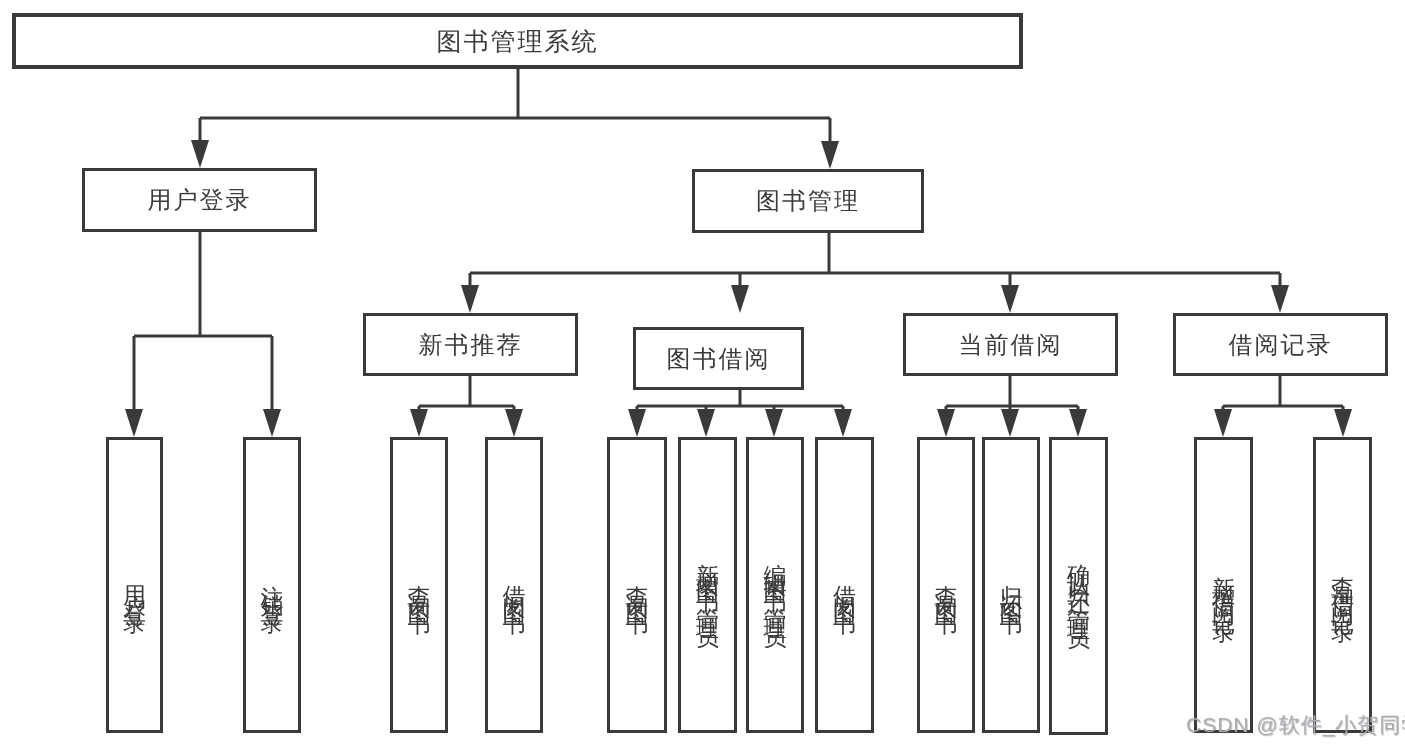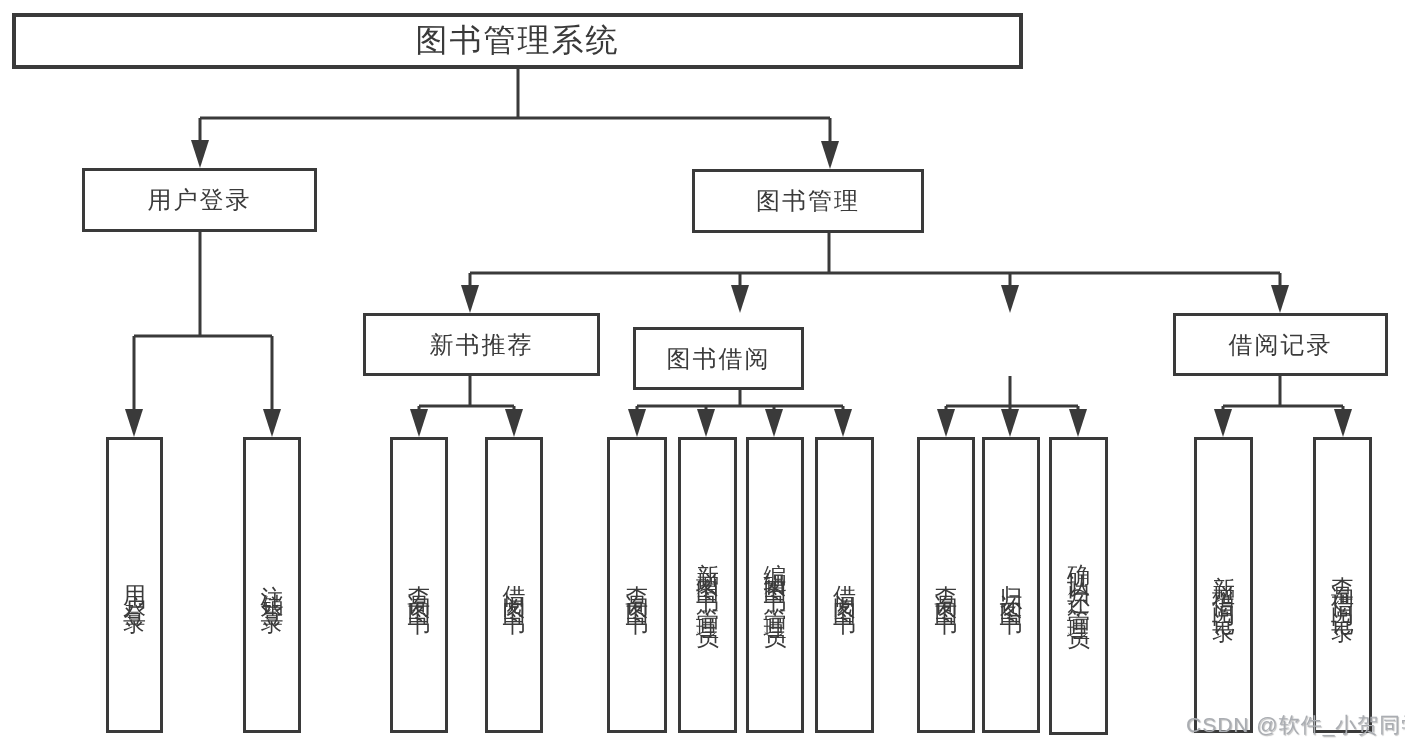--- a/index.html
+++ b/index.html
@@ -23,21 +23,21 @@
   .box{
     position:absolute;
     box-sizing:border-box;
     background:#fff;
     border:3px solid var(--line);
     display:flex;align-items:center;justify-content:center;
     z-index:2;
   }
   .box.root{border-width:4px;}
   .h .lbl{font-size:24px;letter-spacing:2px;white-space:nowrap;}
-  .root .lbl{font-size:32px;}
+  .root .lbl{font-size:25px;}
   .v .vlbl{
     writing-mode:vertical-rl;
     text-orientation:mixed;
     font-size:23px;
     letter-spacing:9px;
     line-height:1;
     white-space:nowrap;
   }
   .watermark{
     position:absolute;
@@ -88,25 +88,28 @@
     <span class="lbl">图书管理系统</span>
   </div>
 
   <div class="box h" style="left:82px;top:168px;width:235px;height:64px">
     <span class="lbl">用户登录</span>
   </div>
   <div class="box h" style="left:692px;top:169px;width:232px;height:64px">
     <span class="lbl">图书管理</span>
   </div>
 
-  <div class="box h" style="left:363px;top:313px;width:237px;height:63px">
+  <div class="box h" style="left:363px;top:313px;width:215px;height:63px">
     <span class="lbl">新书推荐</span>
   </div>
   <div class="box h" style="left:633px;top:327px;width:171px;height:63px">
     <span class="lbl">图书借阅</span>
+  </div>
+  <div class="box h" style="left:903px;top:313px;width:215px;height:63px">
+    <span class="lbl">当前借阅</span>
   </div>
   <div class="box h" style="left:1173px;top:313px;width:215px;height:63px">
     <span class="lbl">借阅记录</span>
   </div>
 
   <div class="box v" style="left:106px;top:437px;width:57px;height:296px">
     <span class="vlbl">用户登录</span>
   </div>
   <div class="box v" style="left:243px;top:437px;width:58px;height:296px">
     <span class="vlbl">注销登录</span>

